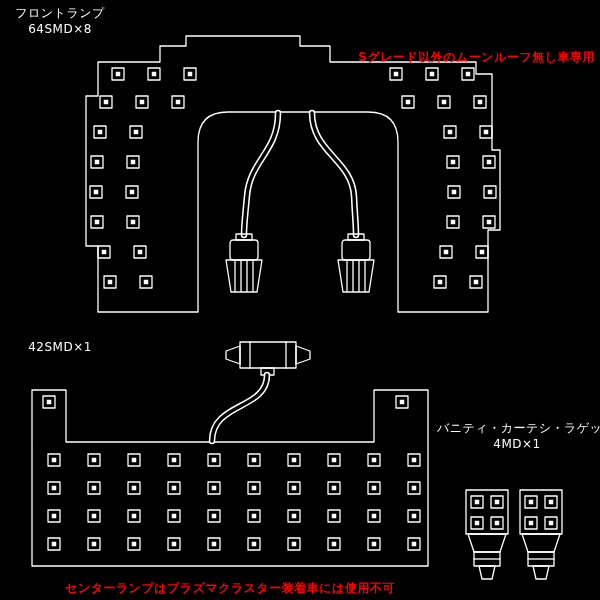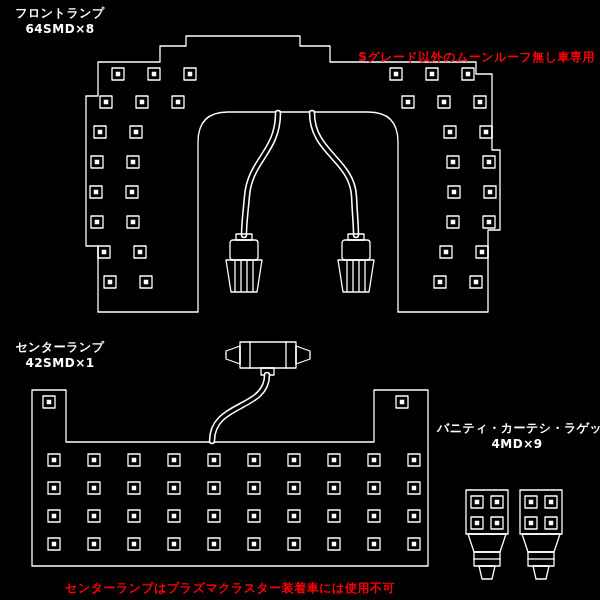--- a/index.html
+++ b/index.html
@@ -6,21 +6,21 @@
   .stage{
     position:relative;width:600px;height:600px;overflow:hidden;
     background:var(--background,#000);
     font-family:"DejaVu Sans","Liberation Sans",sans-serif;
   }
   .stage svg{position:absolute;left:0;top:0;}
   .label{
     position:absolute;color:var(--text,#fff);font-size:12px;line-height:1.3;
     white-space:nowrap;letter-spacing:0.5px;
   }
-  .center{text-align:center;font-weight:bold;}
+  .center{text-align:center;}
   .warn{color:var(--warning,#f00);font-weight:bold;margin-top:45px;}
   .ln{fill:none;stroke:var(--line,#fff);stroke-width:1.3;stroke-linejoin:round;stroke-linecap:square;}
   .fl{fill:var(--line,#fff);stroke:none;}
   .wire-o{fill:none;stroke:var(--line,#fff);stroke-width:6.5;stroke-linecap:round;}
   .wire-i{fill:none;stroke:var(--background,#000);stroke-width:3.4;stroke-linecap:round;}
 </style>
 </head>
 <body>
 
 <div class="stage">
@@ -178,24 +178,23 @@
   </svg>
 
   <div class="label center" style="left:4px;top:6px;width:112px">
     <div>フロントランプ</div>
     <div>64SMD×8</div>
   </div>
 
   <div class="label warn" style="right:5px;top:5px">Sグレード以外のムーンルーフ無し車専用</div>
 
   <div class="label center" style="left:4px;top:340px;width:112px">
-    <div>センターランプ</div>
     <div>42SMD×1</div>
   </div>
 
   <div class="label center" style="left:437px;top:421px;width:160px">
     <div>バニティ・カーテシ・ラゲッジ</div>
-    <div>4MD×9</div>
+    <div>4MD×1</div>
   </div>
 
   <div class="label warn center" style="left:60px;top:536px;width:340px;font-size:12px">センターランプはプラズマクラスター装着車には使用不可</div>
 
 </div>
 
 </body></html>

